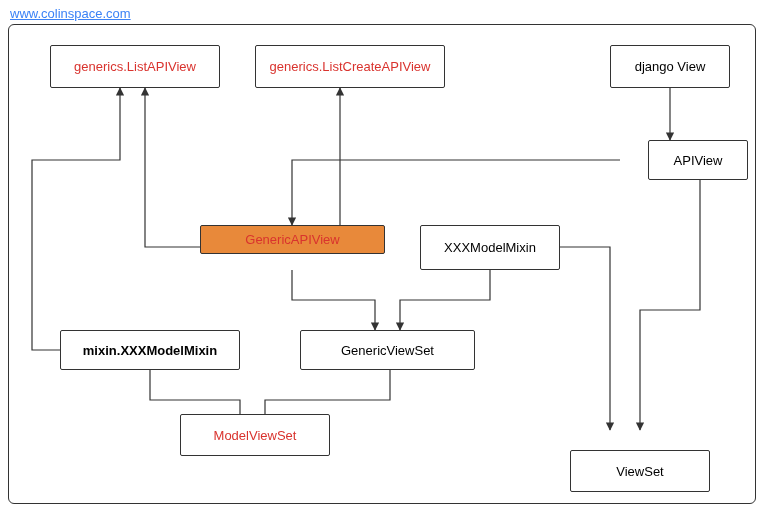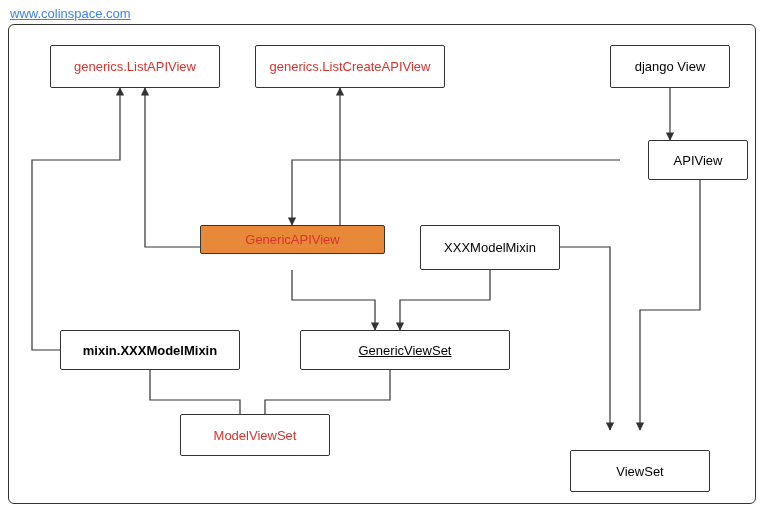--- a/index.html
+++ b/index.html
@@ -106,19 +106,19 @@
   <div class="node" style="left:610px; top:45px; width:120px; height:43px;">django View</div>
 
   <div class="node" style="left:620px; top:140px; width:100px; height:40px;margin-left:28px;">APIView</div>
 
   <div class="node highlight" style="left:200px; top:225px; width:185px; height:29px;">GenericAPIView</div>
 
   <div class="node" style="left:420px; top:225px; width:140px; height:45px;">XXXModelMixin</div>
 
   <div class="node" style="left:60px; top:330px; width:180px; height:40px;font-weight:bold;">mixin.XXXModelMixin</div>
 
-  <div class="node" style="left:300px; top:330px; width:210px; height:40px;text-decoration:underline;">GenericViewSet</div>
+  <div class="node" style="left:300px; top:330px; width:175px; height:40px;">GenericViewSet</div>
 
   <div class="node red-text" style="left:180px; top:414px; width:150px; height:42px;">ModelViewSet</div>
 
   <div class="node" style="left:570px; top:450px; width:140px; height:42px;">ViewSet</div>
 
 </div>
 
 </body></html>

